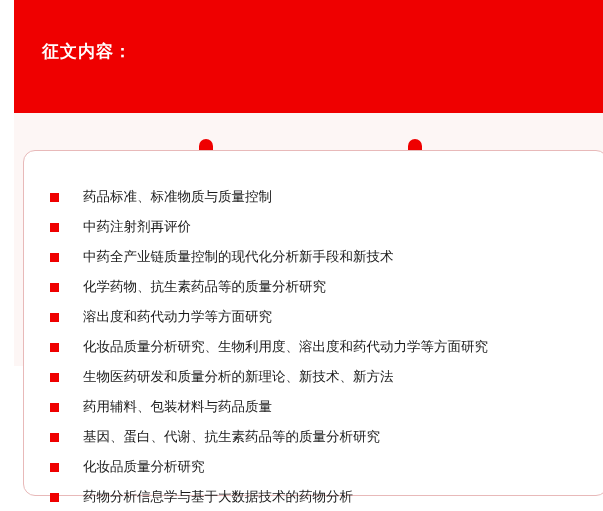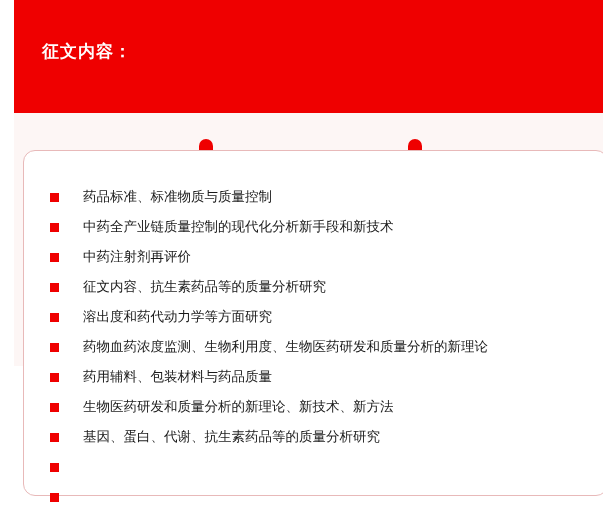--- a/index.html
+++ b/index.html
@@ -107,52 +107,54 @@
   <div class="pin right"></div>
 
   <div class="card">
     <ul class="list">
       <li class="item">
         <span class="bullet"></span>
         <span class="item-text">药品标准、标准物质与质量控制</span>
       </li>
       <li class="item">
         <span class="bullet"></span>
+        <span class="item-text">中药注射剂再评价</span>
+      </li>
+      <li class="item">
+        <span class="bullet"></span>
         <span class="item-text">中药全产业链质量控制的现代化分析新手段和新技术</span>
       </li>
       <li class="item">
         <span class="bullet"></span>
-        <span class="item-text">中药注射剂再评价</span>
-      </li>
-      <li class="item">
-        <span class="bullet"></span>
-        <span class="item-text">征文内容、抗生素药品等的质量分析研究</span>
+        <span class="item-text">化学药物、抗生素药品等的质量分析研究</span>
       </li>
       <li class="item">
         <span class="bullet"></span>
         <span class="item-text">溶出度和药代动力学等方面研究</span>
       </li>
       <li class="item">
         <span class="bullet"></span>
-        <span class="item-text">药物血药浓度监测、生物利用度、生物医药研发和质量分析的新理论</span>
+        <span class="item-text">化妆品质量分析研究、生物利用度、溶出度和药代动力学等方面研究</span>
+      </li>
+      <li class="item">
+        <span class="bullet"></span>
+        <span class="item-text">生物医药研发和质量分析的新理论、新技术、新方法</span>
       </li>
       <li class="item">
         <span class="bullet"></span>
         <span class="item-text">药用辅料、包装材料与药品质量</span>
       </li>
       <li class="item">
         <span class="bullet"></span>
-        <span class="item-text">生物医药研发和质量分析的新理论、新技术、新方法</span>
-      </li>
-      <li class="item">
-        <span class="bullet"></span>
         <span class="item-text">基因、蛋白、代谢、抗生素药品等的质量分析研究</span>
       </li>
       <li class="item">
         <span class="bullet"></span>
+        <span class="item-text">化妆品质量分析研究</span>
       </li>
       <li class="item">
         <span class="bullet"></span>
+        <span class="item-text">药物分析信息学与基于大数据技术的药物分析</span>
       </li>
     </ul>
   </div>
 
 </div>
 
 </body></html>

